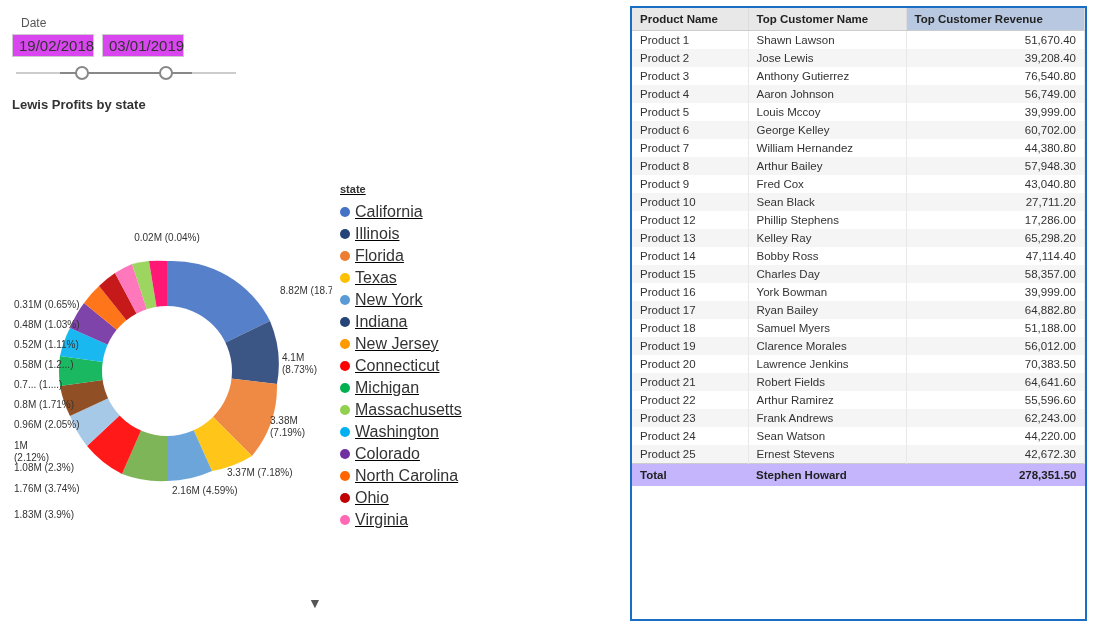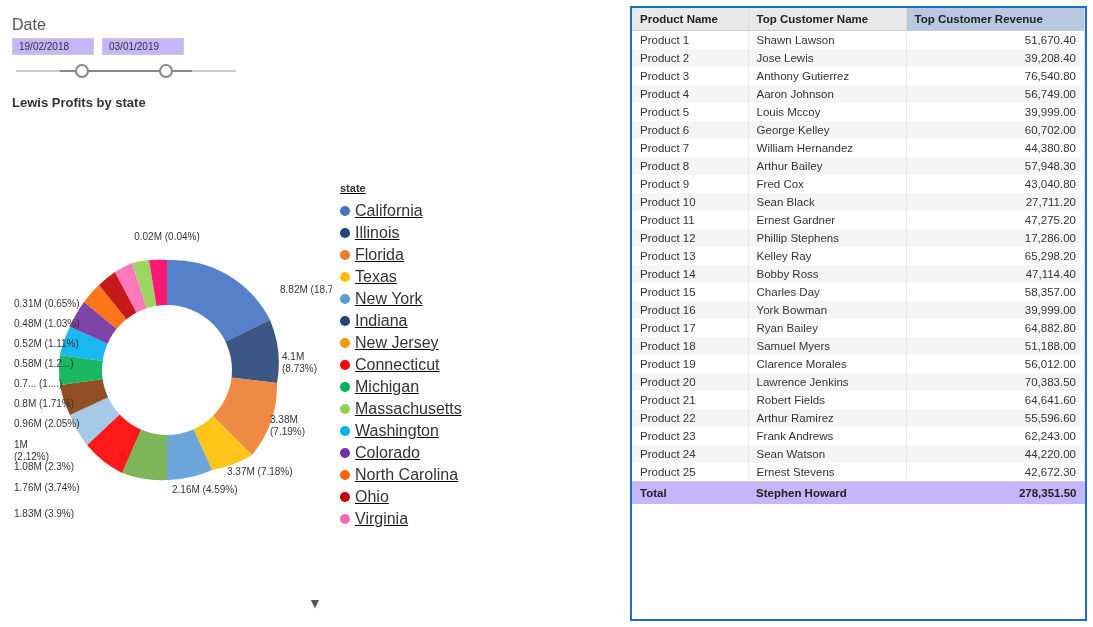--- a/index.html
+++ b/index.html
@@ -19,36 +19,37 @@
       width: 630px;
       padding: 16px 12px;
       display: flex;
       flex-direction: column;
     }
 
     .date-section {
       margin-bottom: 14px;
     }
     .date-label {
-      font-size: 16px;
+      font-size: 12px;
       color: #555;
       margin-bottom: 4px;
+      margin-left: 9px;
     }
     .date-inputs {
       display: flex;
       gap: 8px;
       align-items: center;
       margin-bottom: 6px;
     }
     .date-input-box {
       border: 1px solid #ccc;
       padding: 2px 6px;
-      font-size: 10px;
+      font-size: 15px;
       color: #333;
-      background: #c4b5fd;
+      background: #d946ef;
       width: 82px;
     }
     .slider-container {
       width: 220px;
       position: relative;
       height: 20px;
       margin-left: 4px;
     }
     .slider-track {
       position: absolute;
@@ -413,25 +414,20 @@
               <td>Product 9</td>
               <td>Fred Cox</td>
               <td>43,040.80</td>
             </tr>
             <tr>
               <td>Product 10</td>
               <td>Sean Black</td>
               <td>27,711.20</td>
             </tr>
             <tr>
-              <td>Product 11</td>
-              <td>Ernest Gardner</td>
-              <td>47,275.20</td>
-            </tr>
-            <tr>
               <td>Product 12</td>
               <td>Phillip Stephens</td>
               <td>17,286.00</td>
             </tr>
             <tr>
               <td>Product 13</td>
               <td>Kelley Ray</td>
               <td>65,298.20</td>
             </tr>
             <tr>

